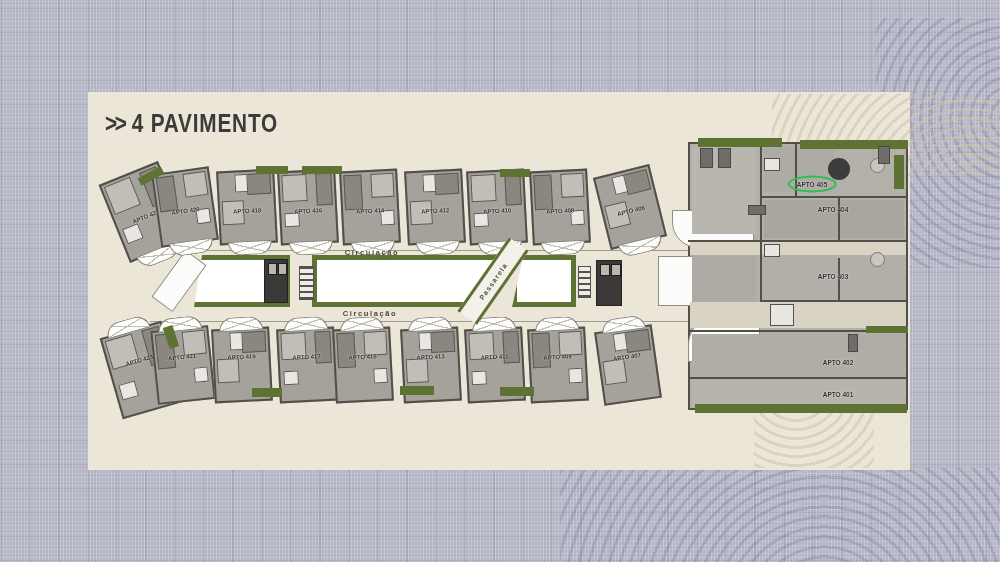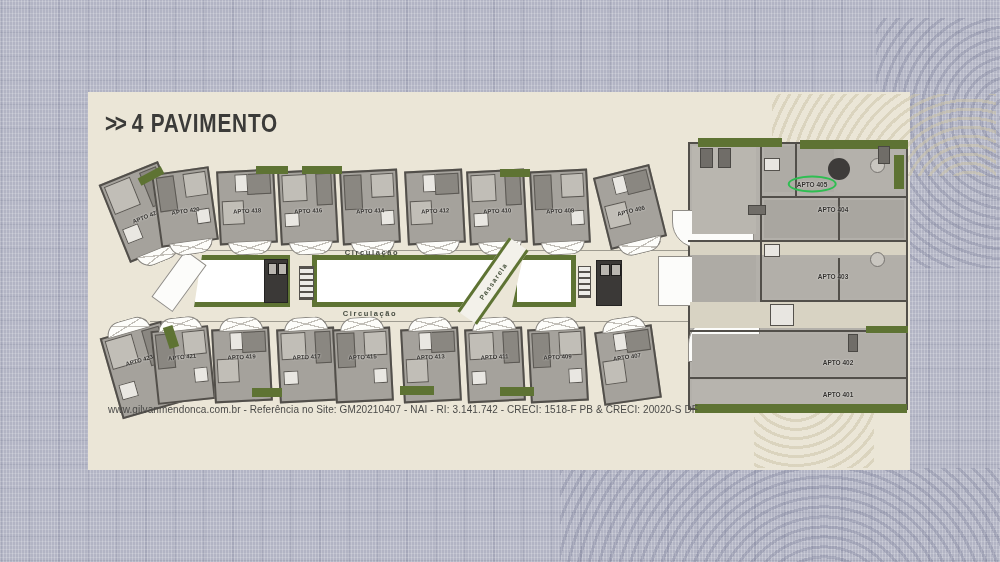--- a/index.html
+++ b/index.html
@@ -125,21 +125,20 @@
   </div>
   <div class="core" style="left:596px;top:260px;width:26px;height:46px;">
     <div class="cell" style="left:3px;top:3px;width:8px;height:10px;"></div>
     <div class="cell" style="left:14px;top:3px;width:8px;height:10px;"></div>
   </div>
   <div class="stairs" style="left:299px;top:266px;width:15px;height:34px;"></div>
   <div class="stairs" style="left:578px;top:266px;width:13px;height:32px;"></div>
 
   <div id="rb-slab"></div>
 
-  <div id="footer">www.gilvanmendonca.com.br - Referência no Site: GM20210407  -  NAI - RI: 3.141.742 - CRECI: 1518-F PB &amp; CRECI: 20020-S DF</div>
 <div class="unit v0 top big" style="left: 112px; top: 170px; transform: rotate(-22deg);">
       <span class="room ra"></span>
       <span class="room rb"></span>
       <span class="room rc"></span>
       <span class="balc down"></span>
       <span class="ulabel">APTO 422</span>
     </div>
     <div class="unit v1 top" style="left: 156px; top: 170px; transform: rotate(-8deg);">
       <span class="room ra"></span>
       <span class="room rb"></span>

